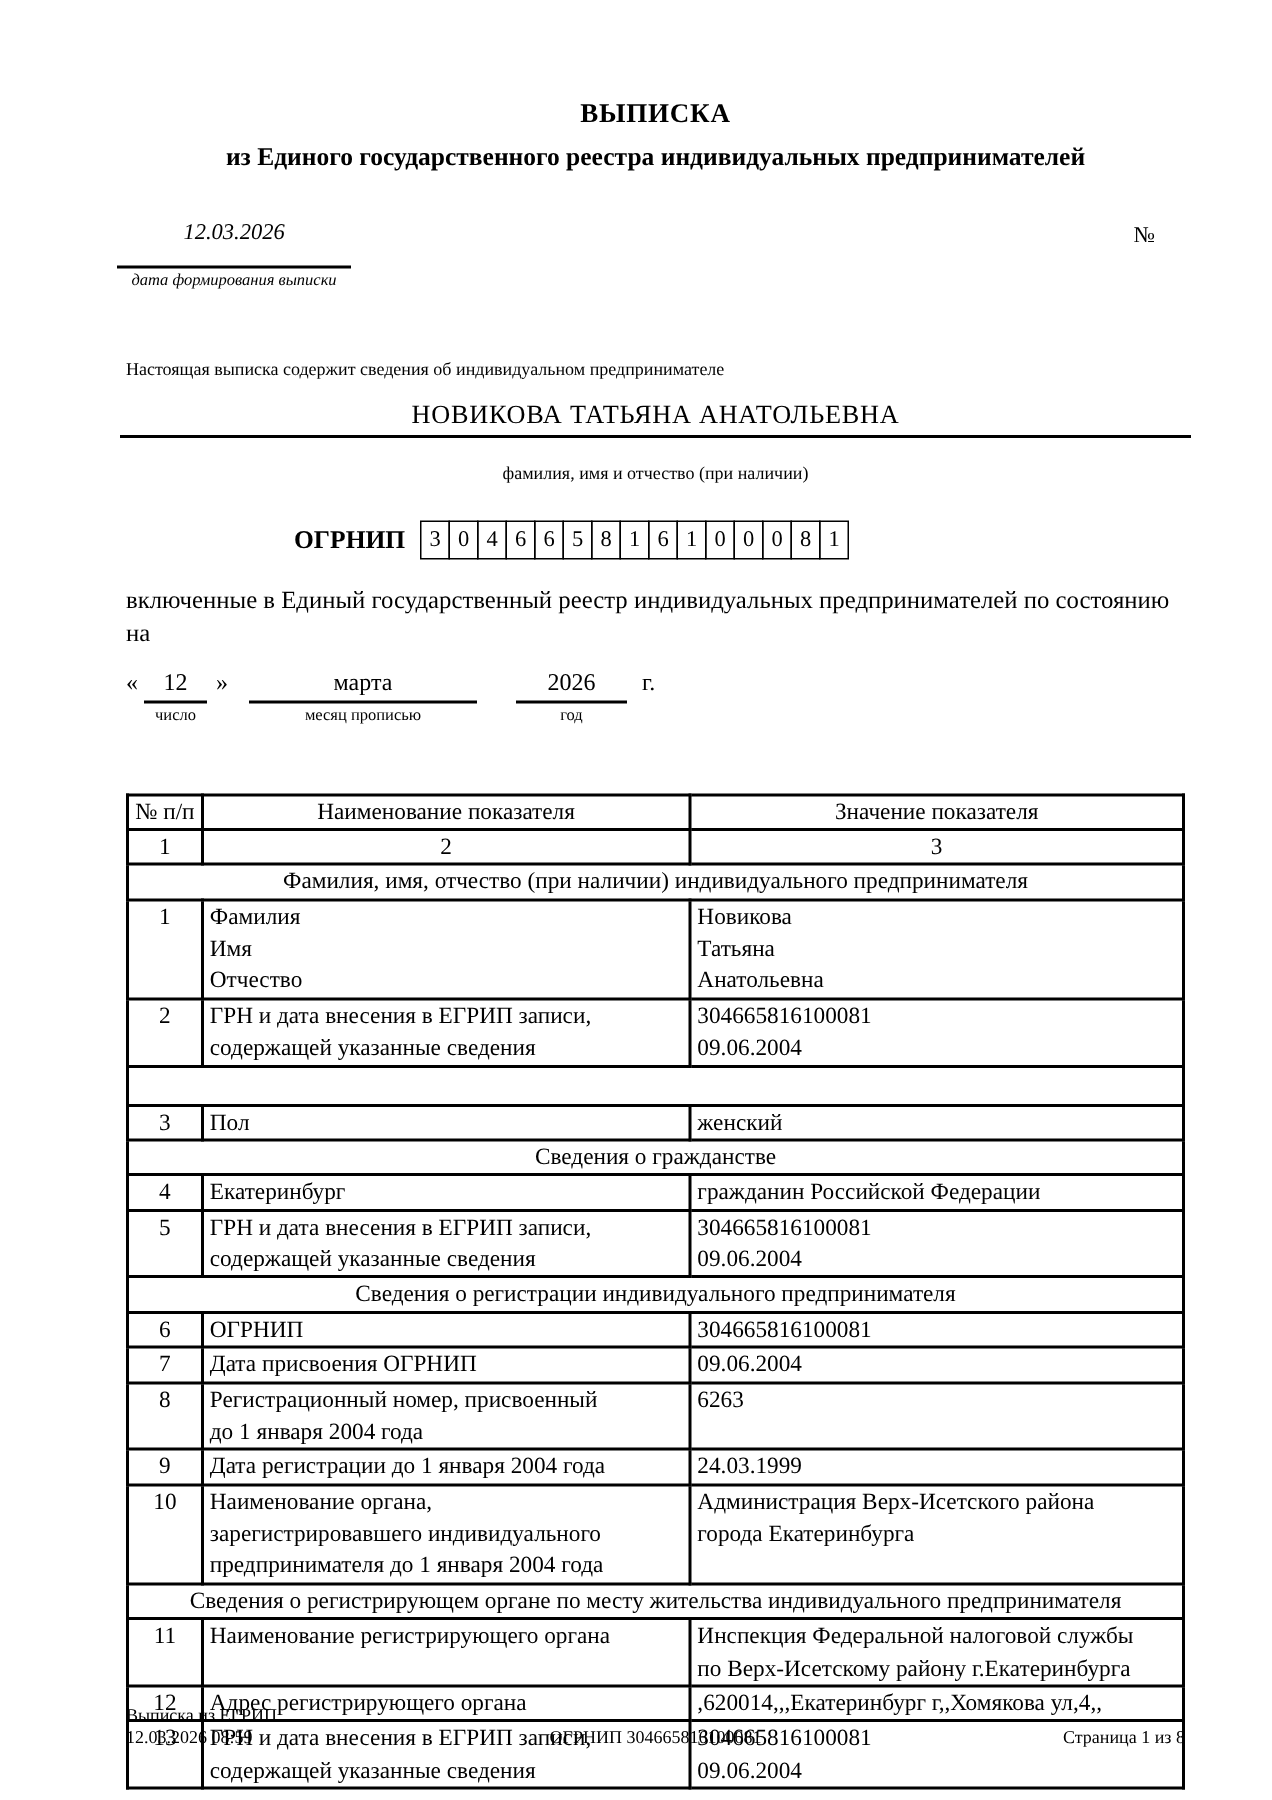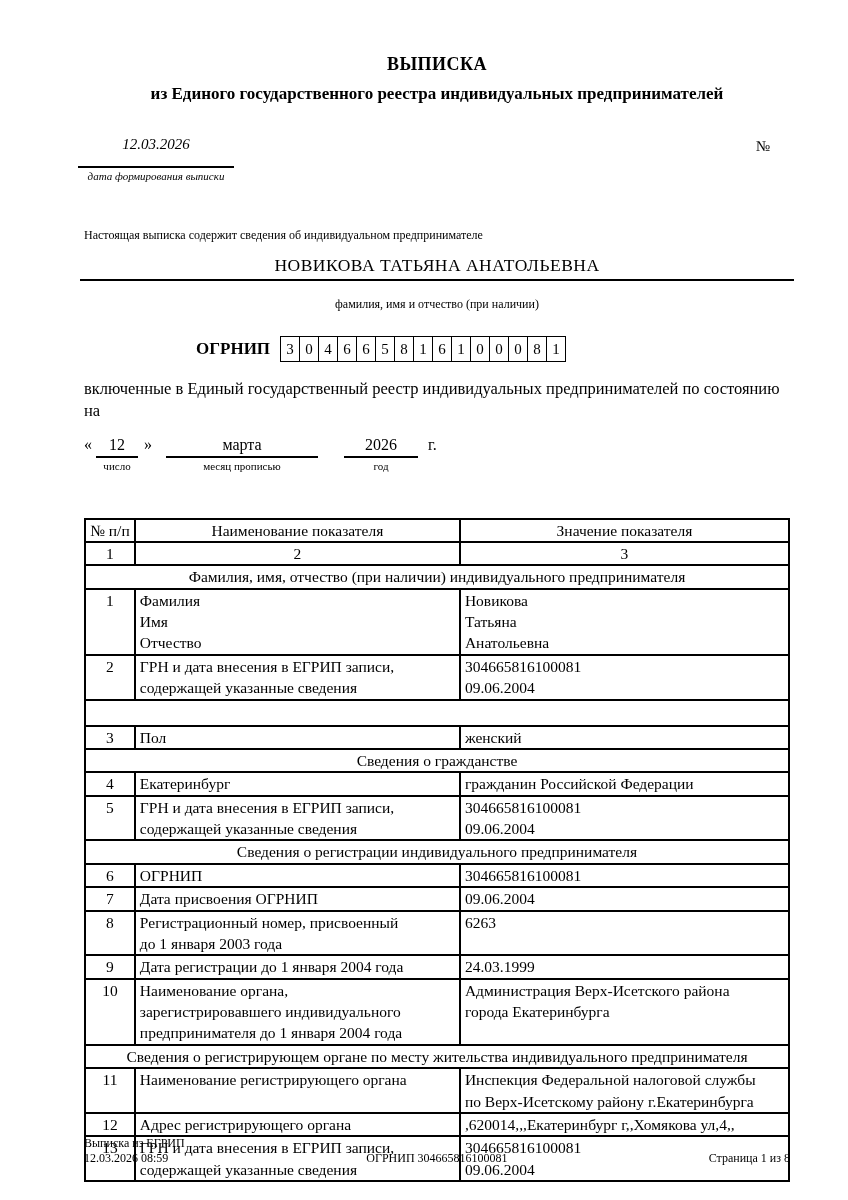--- a/index.html
+++ b/index.html
@@ -3,21 +3,21 @@
 <meta charset="utf-8">
 <style>
   * { margin:0; padding:0; box-sizing:border-box; }
   html,body { background:#ffffff; }
   body {
     width:848px; height:1200px;
     color:#000;
     font-family:"Liberation Serif", serif;
   }
   .page { position:relative; width:848px; height:1200px; overflow:hidden; background:#fff; }
-  .content { position:absolute; left:84px; top:0; width:706px; }
+  .content { position:absolute; left:84px; top:11px; width:706px; }
 
   .doc-title { margin-top:54px; text-align:center; font-size:18px; font-weight:bold; letter-spacing:.5px; }
   .doc-subtitle { margin-top:9px; text-align:center; font-size:17px; font-weight:bold; }
 
   .header-row { margin-top:32px; display:flex; justify-content:space-between; align-items:flex-start; }
   .date-group { margin-left:-6px; width:156px;font-style:italic; }
   .date-value { text-align:center; font-size:15px; border-bottom:2px solid #000; padding-bottom:13px; }
   .under-label { text-align:center; font-size:11px; margin-top:2px; }
   .number-group { display:flex; align-items:flex-start; }
   .number-sign { font-size:15px; margin-right:20px; padding-top:2px; }
@@ -233,21 +233,21 @@
               <div>Дата присвоения ОГРНИП</div>
             </td>
             <td class="value-cell">
               <div>09.06.2004</div>
             </td>
           </tr>
           <tr>
             <td class="num-cell">8</td>
             <td class="name-cell">
               <div>Регистрационный номер, присвоенный</div>
-              <div>до 1 января 2003 года</div>
+              <div>до 1 января 2004 года</div>
             </td>
             <td class="value-cell">
               <div>6263</div>
             </td>
           </tr>
           <tr>
             <td class="num-cell">9</td>
             <td class="name-cell">
               <div>Дата регистрации до 1 января 2004 года</div>
             </td>

